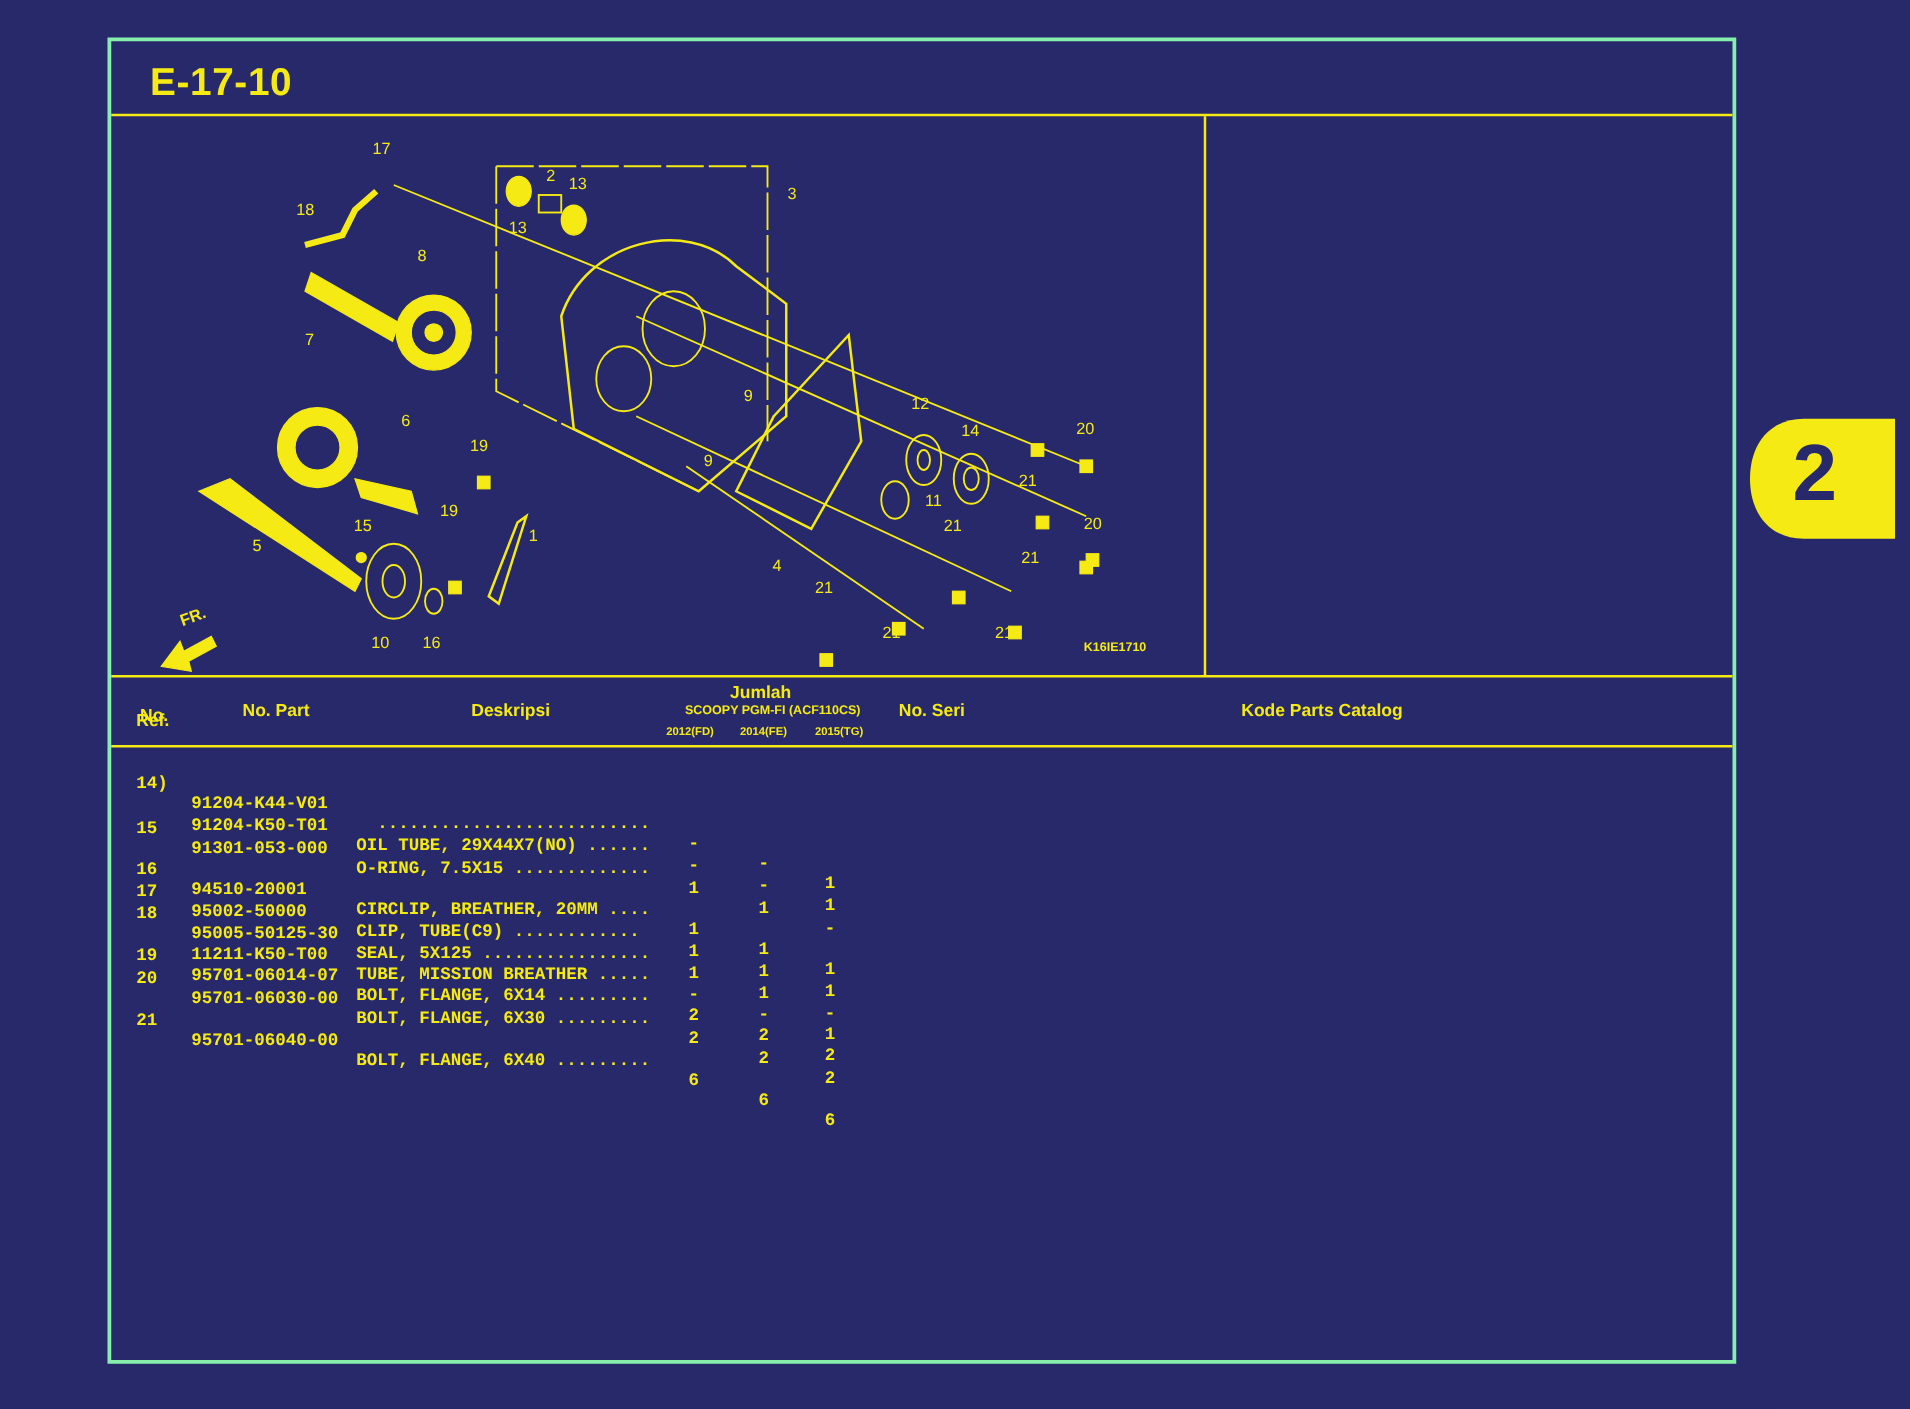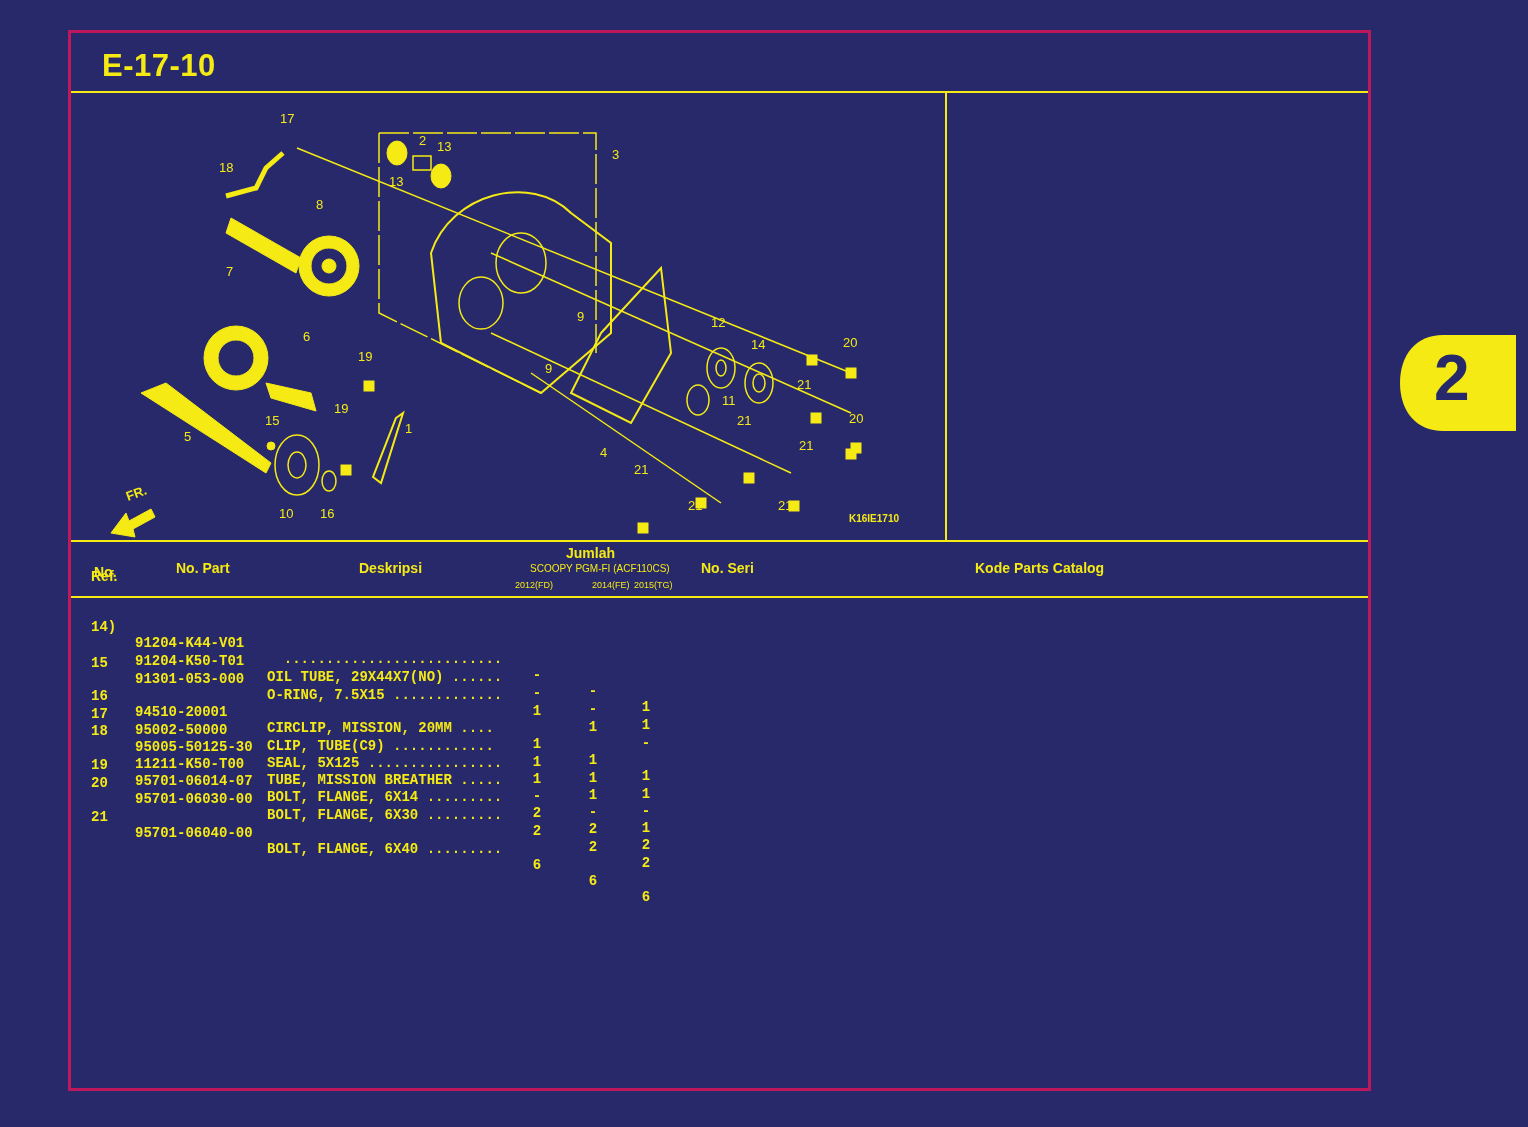--- a/index.html
+++ b/index.html
@@ -1,27 +1,27 @@
 <!DOCTYPE html>
 <html><head>
 <meta charset="utf-8">
 <style>
   html,body{margin:0;padding:0;}
   body{width:1528px;height:1127px;background:#27296a;position:relative;overflow:hidden;font-family:"Liberation Sans",sans-serif;color:#f5ea14;}
-  .frame{position:absolute;left:68px;top:30px;width:1297px;height:1055px;border:3px solid #be185d;box-sizing:content-box;}
+  .frame{position:absolute;left:86px;top:30px;width:1297px;height:1055px;border:3px solid #86efac;box-sizing:content-box;}
   .header{position:absolute;left:0;top:0;width:1297px;height:58px;border-bottom:2px solid #f5ea14;}
   .code{position:absolute;left:31px;top:15px;font-weight:bold;font-size:31px;letter-spacing:0.5px;}
   .title{position:absolute;left:518px;top:15px;font-weight:bold;font-size:32px;letter-spacing:0.5px;}
   .diagram{position:absolute;left:0;top:60px;width:874px;height:447px;border-right:2px solid #f5ea14;}
   .diagram svg{position:absolute;left:0;top:0;}
   .ref-code{position:absolute;left:778px;top:420px;font-size:10px;font-weight:bold;}
   .blank-panel{position:absolute;left:876px;top:60px;width:421px;height:447px;}
   .thead{position:absolute;left:0;top:507px;width:1297px;height:54px;border-top:2px solid #f5ea14;border-bottom:2px solid #f5ea14;}
   .th{position:absolute;font-size:14px;font-weight:bold;}
-  .th-small{position:absolute;font-size:9px;font-weight:normal;}
+  .th-small{position:absolute;font-size:9px;font-weight:bold;}
   .tbody{position:absolute;left:0;top:563px;width:1297px;}
   .row{position:absolute;left:0;height:17px;width:700px;font-family:Liberation Mono, monospace;font-size:14px;font-weight:bold;white-space:pre;}
   .c-ref{position:absolute;left:20px;}
   .c-part{position:absolute;left:64px;}
   .c-desc{position:absolute;left:196px;}
   .c-q1{position:absolute;left:458px;width:16px;text-align:center;}
   .c-q2{position:absolute;left:514px;width:16px;text-align:center;}
   .c-q3{position:absolute;left:567px;width:16px;text-align:center;}
   .tab-badge{position:absolute;left:1398px;top:333px;width:118px;height:100px;}
   .tab-badge .num{position:absolute;left:36px;top:8px;font-size:64px;font-weight:bold;color:#27296a;}
@@ -140,21 +140,21 @@
   <div class="blank-panel"></div>
 
   <div class="thead">
     <div class="th" style="left:23px;top:8px;margin-top:14px;">No.</div>
     <div class="th" style="left:20px;top:26px;">Ref.</div>
     <div class="th" style="left:105px;top:18px;">No. Part</div>
     <div class="th" style="left:288px;top:18px;">Deskripsi</div>
     <div class="th" style="left:495px;top:3px;">Jumlah</div>
     <div class="th-small" style="left:459px;top:21px;font-size:10px;">SCOOPY PGM-FI (ACF110CS)</div>
     <div class="th-small" style="left:444px;top:38px;">2012(FD)</div>
-    <div class="th-small" style="left:503px;top:38px;margin-left:18px;">2014(FE)</div>
+    <div class="th-small" style="left:503px;top:38px;">2014(FE)</div>
     <div class="th-small" style="left:563px;top:38px;">2015(TG)</div>
     <div class="th" style="left:630px;top:18px;">No. Seri</div>
     <div class="th" style="left:904px;top:18px;">Kode Parts Catalog</div>
   </div>
 
   <div class="tbody">
     <div class="row" style="top:7px">
       <span class="c-ref">14)</span>
       <span class="c-part">91204-K44-V01</span>
       <span class="c-desc">  ..........................</span>
@@ -174,21 +174,21 @@
       <span class="c-ref">15</span>
       <span class="c-part">91301-053-000</span>
       <span class="c-desc">O-RING, 7.5X15 .............</span>
       <span class="c-q1">1</span>
       <span class="c-q2">1</span>
       <span class="c-q3">-</span>
     </div>
     <div class="row" style="top:76px">
       <span class="c-ref">16</span>
       <span class="c-part">94510-20001</span>
-      <span class="c-desc">CIRCLIP, MISSION, 20MM ....</span>
+      <span class="c-desc">CIRCLIP, BREATHER, 20MM ....</span>
       <span class="c-q1">1</span>
       <span class="c-q2">1</span>
       <span class="c-q3">1</span>
     </div>
     <div class="row" style="top:94px">
       <span class="c-ref">17</span>
       <span class="c-part">95002-50000</span>
       <span class="c-desc">CLIP, TUBE(C9) ............</span>
       <span class="c-q1">1</span>
       <span class="c-q2">1</span>

